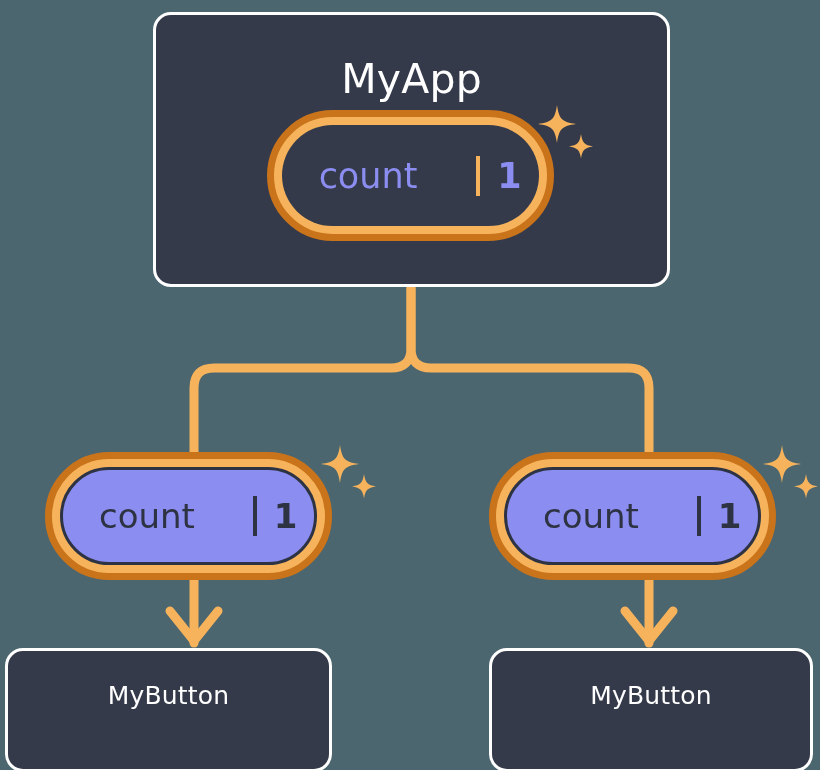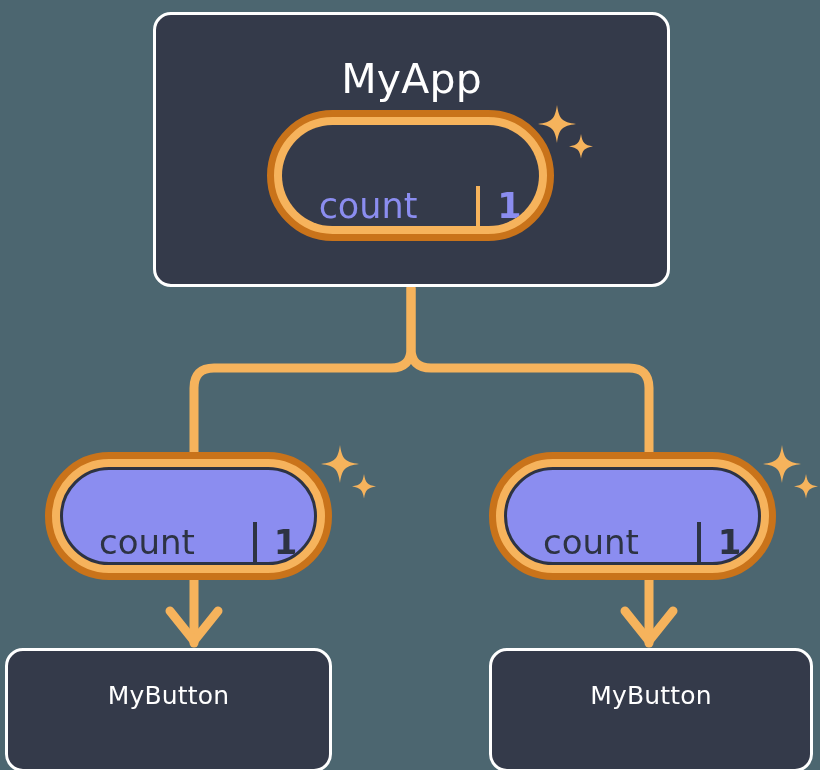--- a/index.html
+++ b/index.html
@@ -83,21 +83,21 @@
     align-items: stretch;
     border-radius: 999px;
     
     border: 7px solid #c9731a;
     background: #f6b35c;
     padding: 8px;
   }
   .pill-inner {
     flex: 1 1 auto;
     display: flex;
-    align-items: flex-end;
+    align-items: center;
     border-radius: 999px;
     overflow: hidden;
     box-sizing: border-box;
     gap: 22px;
   }
   .pill-key, .pill-val {
     display: flex;
     align-items: center;
     justify-content: center;
     box-sizing: border-box;

